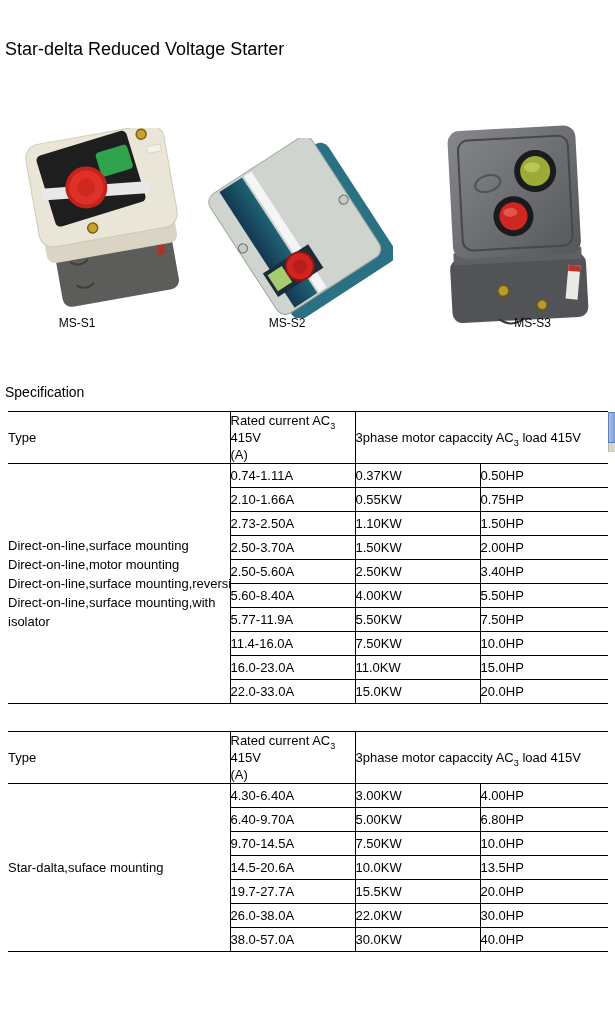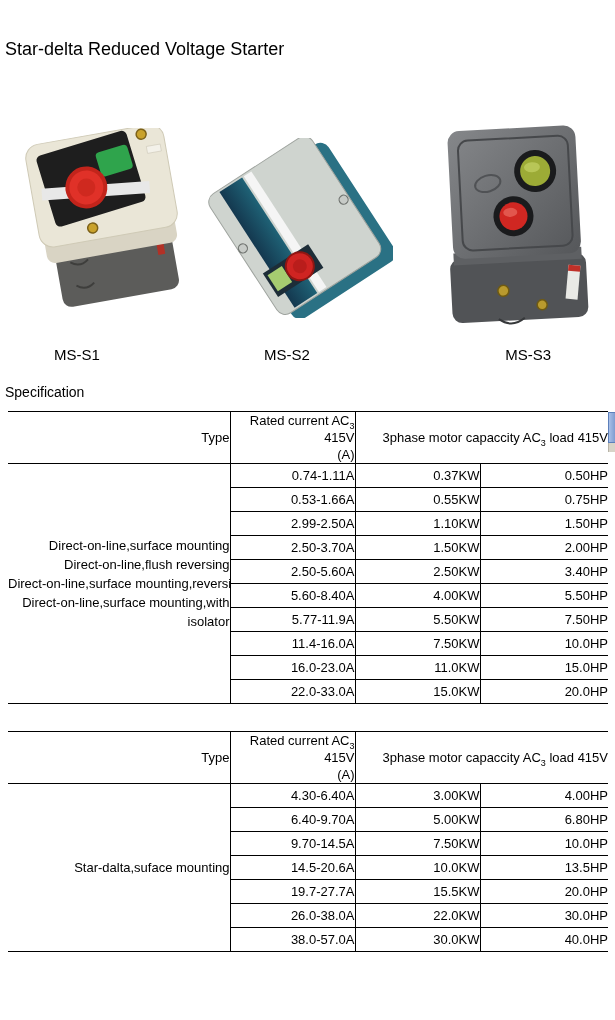--- a/index.html
+++ b/index.html
@@ -5,27 +5,27 @@
   html,body { margin:0; padding:0; }
   body {
     width:615px; height:1020px; position:relative; overflow:hidden;
     background:#ffffff; color:#000;
     font-family:"Liberation Sans", sans-serif;
   }
   .page-title { position:absolute; left:5px; top:27px; font-size:18px; font-weight:normal; white-space:nowrap; }
   .section-heading { position:absolute; left:5px; top:384px; font-size:14px; }
 
   .product { position:absolute; }
-  .product-label { position:absolute; top:346px; width:70px; font-size:15px; text-align:center; }
+  .product-label { position:absolute; top:316px; width:70px; font-size:12px; text-align:center; }
   #label-ms-s1 { left:42px; }
   #label-ms-s2 { left:252px; }
   #label-ms-s3 { left:481px;text-align:right; }
 
   .spec-table { position:absolute; left:8px; width:600px; border-collapse:collapse; table-layout:fixed; font-size:13px; }
-  .spec-table td, .spec-table th { border:1px solid #000; text-align:right; font-weight:normal; padding:0; height:23px; overflow:hidden; }
+  .spec-table td, .spec-table th { border:1px solid #000; text-align:left; font-weight:normal; padding:0; height:23px; overflow:hidden; }
   .t1 { top:411px; } .t2 { top:731px; }
   .t1 tr.head th { height:51px; } .t2 tr.head th { height:38px; }
   .col-first { border-left:none !important; }
   .col-last { border-right:none !important; }
   .type-cell { text-align:left; padding-left:6px; vertical-align:middle; }
   .type-cell div { line-height:19px; white-space:nowrap; }
   .spec-table sub { font-size:9px; line-height:0; }
   .hdr-line { line-height:17px; }
 
   .scroll-frag { position:absolute; right:0; top:412px; width:7px; height:40px; }
@@ -140,36 +140,36 @@
       <div class="hdr-line"><span>Rated current AC</span><sub>3</sub><span> 415V</span></div>
       <div class="hdr-line">(A)</div>
     </th>
     <th class="col-last" colspan="2">
       <span>3phase motor capaccity AC</span><sub>3</sub><span> load 415V</span>
     </th>
   </tr>
   <tr>
     <td class="type-cell col-first" rowspan="10">
       <div>Direct-on-line,surface mounting</div>
-      <div>Direct-on-line,flush reversing</div>
+      <div>Direct-on-line,motor mounting</div>
       <div>Direct-on-line,surface mounting,reversing</div>
       <div>Direct-on-line,surface mounting,with</div>
       <div>isolator</div>
     </td>
     <td>0.74-1.11A</td>
     <td>0.37KW</td>
     <td class="col-last">0.50HP</td>
   </tr>
   <tr>
-        <td>0.53-1.66A</td>
+        <td>2.10-1.66A</td>
         <td>0.55KW</td>
         <td class="col-last">0.75HP</td>
       </tr>
   <tr>
-        <td>2.99-2.50A</td>
+        <td>2.73-2.50A</td>
         <td>1.10KW</td>
         <td class="col-last">1.50HP</td>
       </tr>
   <tr>
         <td>2.50-3.70A</td>
         <td>1.50KW</td>
         <td class="col-last">2.00HP</td>
       </tr>
   <tr>
         <td>2.50-5.60A</td>

